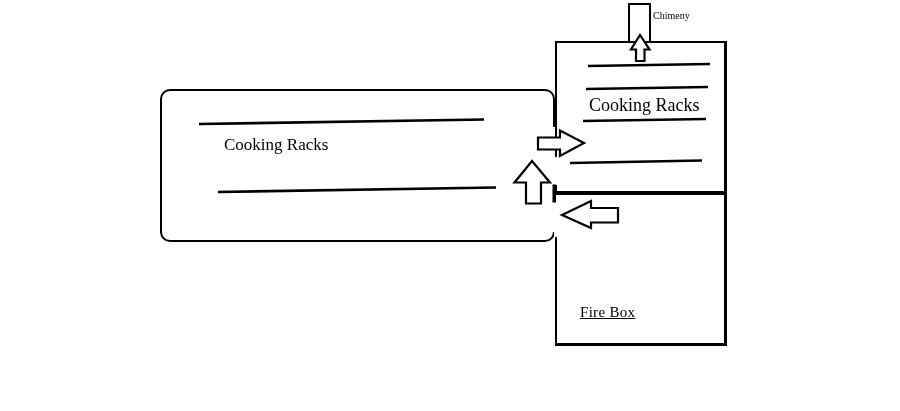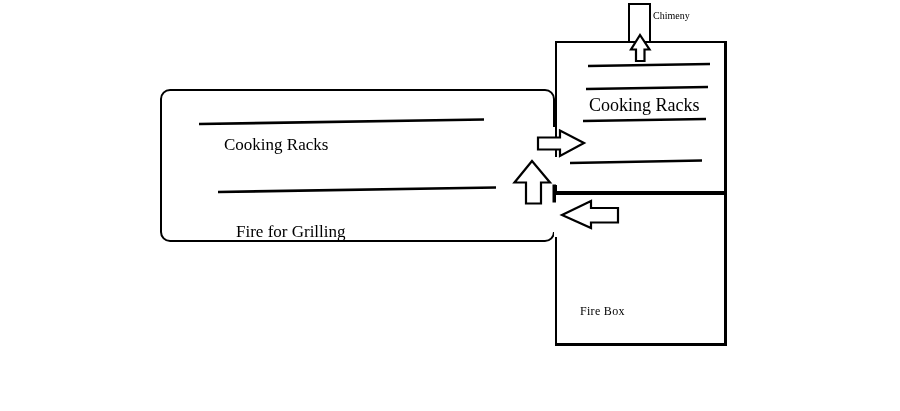--- a/index.html
+++ b/index.html
@@ -51,21 +51,21 @@
   #overlay { left: 0; top: 0; width: 900px; height: 411px; }
   .arrow { fill: #ffffff; stroke: #000000; stroke-width: 2.2; stroke-linejoin: miter; }
   .rack { stroke: #000000; stroke-linecap: butt; }
 
   
   .label { position: absolute; white-space: nowrap; color: #000; }
   #label-main-racks   { left: 224px; top: 135px; font-size: 17px; }
   #label-fire-grill   { left: 236px; top: 222px; font-size: 17px; }
   #label-smoke-racks  { left: 589px; top: 95px;  font-size: 18px; }
   #label-chimney      { left: 653px; top: 10px;   font-size: 10px; }
-  #label-firebox      { left: 580px; top: 304px; font-size: 12px; letter-spacing: 0.3px; }
+  #label-firebox      { left: 580px; top: 304px; font-size: 15px; letter-spacing: 0.3px; text-decoration: underline; }
 </style>
 </head>
 <body>
 
 <div id="canvas">
 
   <div id="main-chamber" class="abs"></div>
   <div id="patch-main-right" class="abs patch"></div>
 
   <div id="smoke-chamber" class="abs"></div>
@@ -93,18 +93,17 @@
     <polygon class="arrow" points="640,35 631,49.5 636,49.5 636,61 644.5,61 644.5,49.5 649.5,49.5"></polygon>
 
     <polygon class="arrow" points="584,143 560,130.5 560,137.5 538,137.5 538,149.5 560,149.5 560,156"></polygon>
 
     <polygon class="arrow" points="532,161 514.5,182.5 526,182.5 526,203.5 541,203.5 541,182.5 550,182.5"></polygon>
 
     <polygon class="arrow" points="562,215 591,201 591,208 618,208 618,222.5 591,222.5 591,228"></polygon>
   </svg>
 
   <div id="label-main-racks" class="label">Cooking Racks</div>
-  <div id="label-fire-grill" class="label">Fire for Grilling</div>
   <div id="label-smoke-racks" class="label">Cooking Racks</div>
   <div id="label-chimney" class="label">Chimeny</div>
   <div id="label-firebox" class="label">Fire Box</div>
 
 </div>
 
 </body></html>

